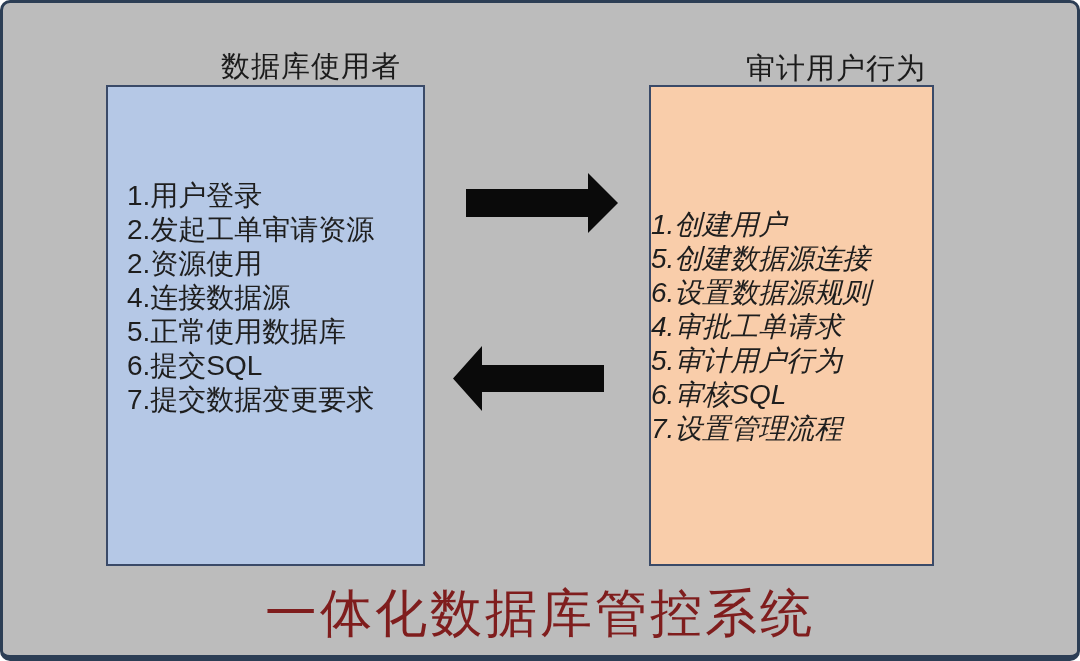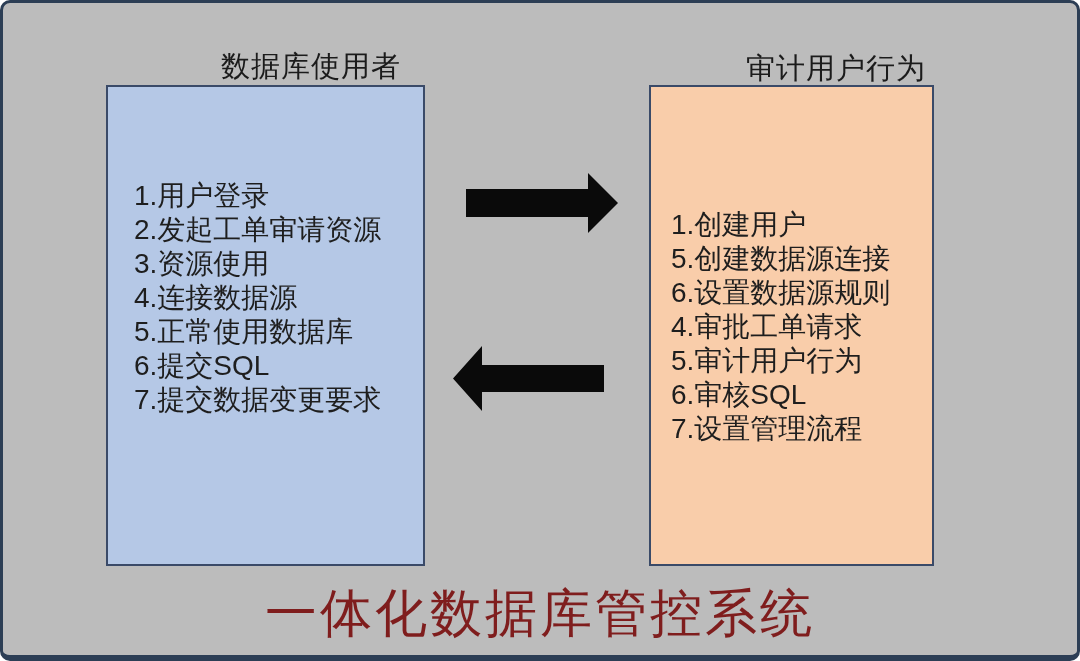--- a/index.html
+++ b/index.html
@@ -45,22 +45,22 @@
     width: 285px;
     background: #f9cdaa;
   }
   .list {
     position: absolute;
     font-size: 28px;
     color: #1e1e1e;
     line-height: 34px;
     white-space: nowrap;
   }
-  .panel.left  .list { left: 19px; top: 92px; margin-left: 7px; }
-  .panel.right .list { left: 20px; top: 121px; }
+  .panel.left  .list { left: 19px; top: 92px; }
+  .panel.right .list { left: 0; top: 121px; font-style: italic; }
   .arrow {
     position: absolute;
   }
   .arrow.top    { left: 463px; top: 170px; width: 152px; height: 60px; }
   .arrow.bottom { left: 450px; top: 343px; width: 151px; height: 65px; }
   .footer-title {
     position: absolute;
     left: 0;
     top: 576px;
     width: 100%;
@@ -77,21 +77,21 @@
 <div class="frame">
 
   <div class="panel-header left">数据库使用者</div>
 
   <div class="panel-header right">审计用户行为</div>
 
   <div class="panel left">
     <div class="list">
       <div>1.用户登录</div>
       <div>2.发起工单审请资源</div>
-      <div>3.资源使用</div>
+      <div>2.资源使用</div>
       <div>4.连接数据源</div>
       <div>5.正常使用数据库</div>
       <div>6.提交SQL</div>
       <div>7.提交数据变更要求</div>
     </div>
   </div>
 
   <div class="panel right">
     <div class="list">
       <div>1.创建用户</div>

